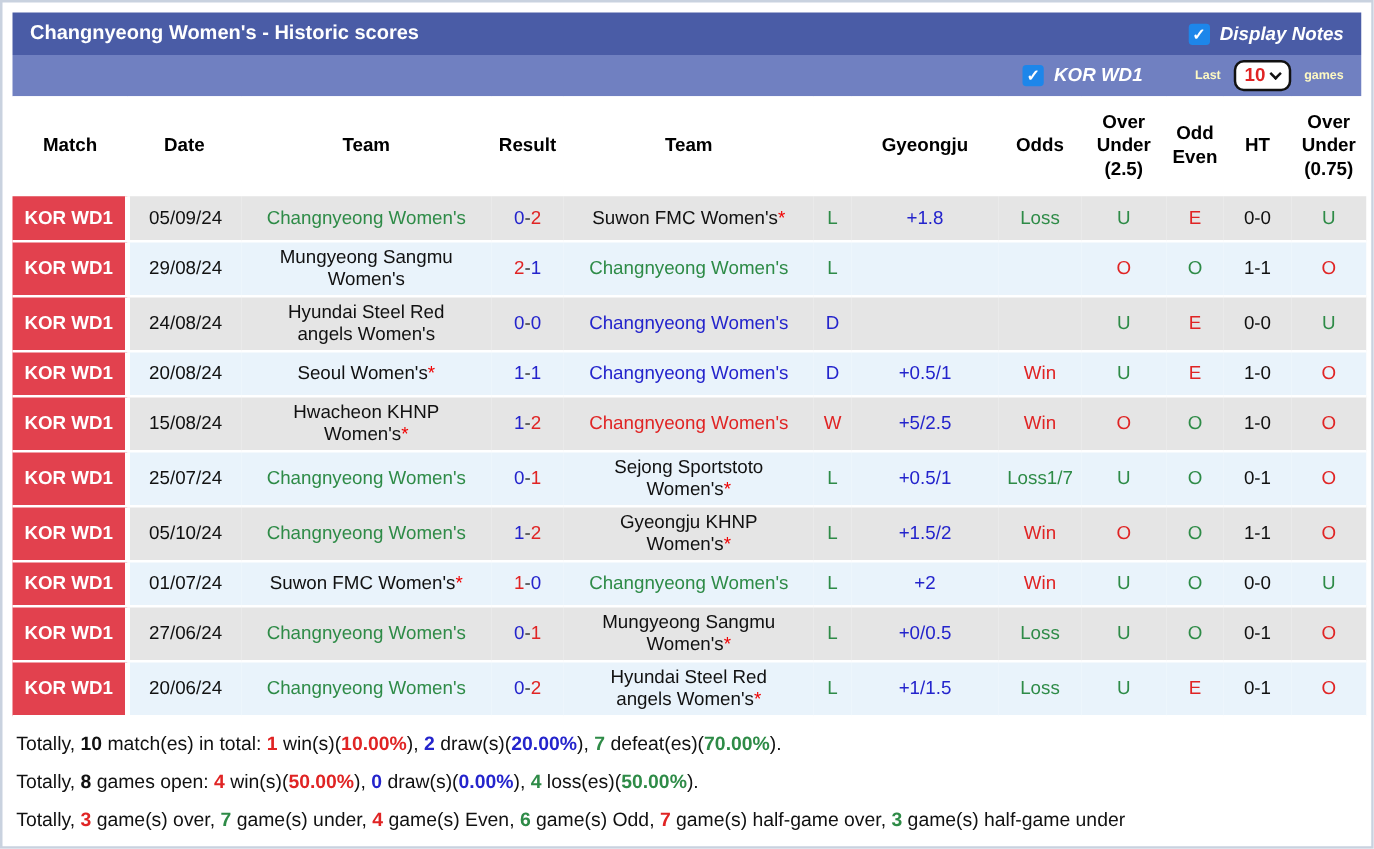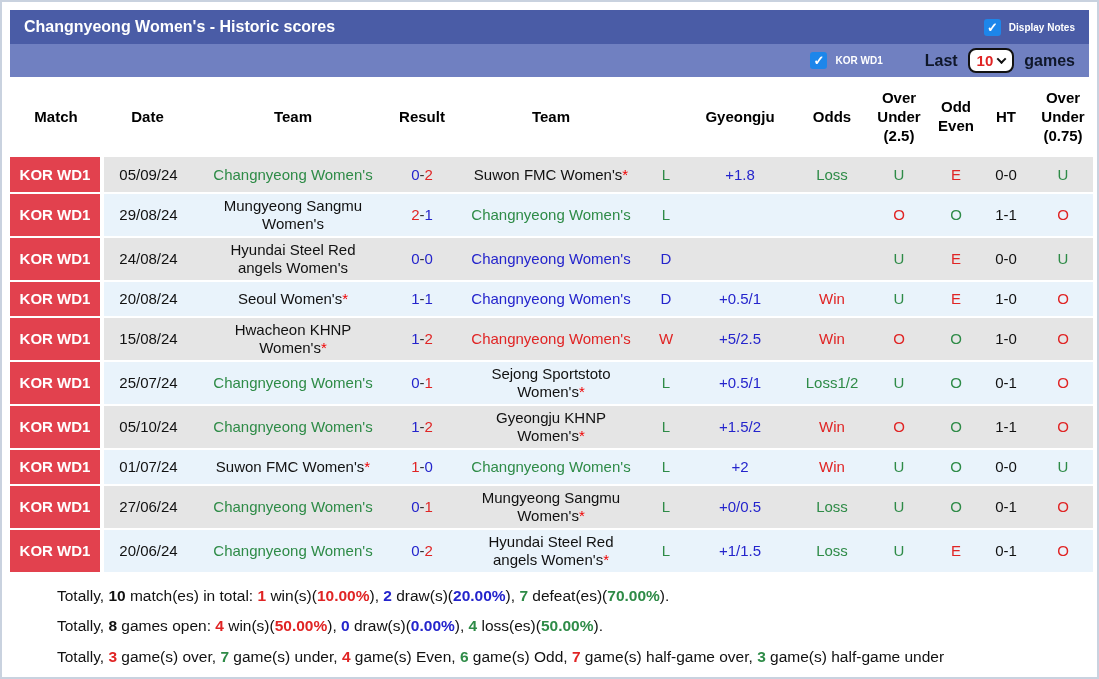--- a/index.html
+++ b/index.html
@@ -13,34 +13,34 @@
     overflow:hidden;
   }
   
   .titlebar {
     height:34px; background:#4a5ca6;
     display:flex; align-items:center; justify-content:space-between;
     padding:16px 14px;
   }
   .title { color:#fff; font-weight:bold; font-size:16px; }
   .check-group { display:inline-flex; align-items:center; gap:8px; cursor:pointer; }
-  .check-group .cg-label { color:#fff; font-weight:bold; font-size:10px; }
+  .check-group .cg-label { color:#fff; font-weight:bold; font-size:15px;font-style:italic; }
   .checkbox {
     width:17px; height:17px; background:#1d86ea; border-radius:3px;
     display:inline-flex; align-items:center; justify-content:center;
     flex:0 0 auto;
   }
   .check-icon { color:#fff; font-size:13px; font-weight:bold; line-height:1; }
   .subbar {
     height:33px; background:#7080c1;
     display:flex; align-items:center; justify-content:flex-end;
     padding:0 14px; gap:8px;
   }
   .league-label-wrap { margin-right:34px; }
-  .plain-label { color:#0f172a; font-weight:bold; font-size:16px; }
+  .plain-label { color:#fef9c3; font-weight:bold; font-size:10px; }
   .select-box {
     display:inline-flex; align-items:center; gap:5px;
     background:#fff; border:2px solid #111; border-radius:8px;
     padding:2px 7px; margin:0 2px;
     color:#e02424; font-weight:bold; font-size:15px; cursor:pointer;
   }
   .chevron {
     width:7px; height:7px; display:inline-block;
     border-right:2px solid #111; border-bottom:2px solid #111;
     transform:rotate(45deg) translate(-1px,-1px);
@@ -65,21 +65,21 @@
     background:#e2414e; color:#fff; font-weight:bold;
     border-right:4px solid #fff; font-size:15px;
   }
   .c-green { color:#2e8b47; }
   .c-blue  { color:#2424cc; }
   .c-red   { color:#e02424; }
   .c-black { color:#111; }
   .star { color:#f00000; }
   .score-dash { color:#333; }
   
-  .summary { padding:12px 3px 0 3px; font-size:15.5px; color:#111;margin-left:44px; }
+  .summary { padding:12px 3px 0 3px; font-size:15.5px; color:#111; }
   .summary p { margin:0 0 10px 0; line-height:1.3; }
   .summary .bold { font-weight:bold; }
 </style>
 </head>
 <body>
 
 <div class="page">
 
   <div class="titlebar">
     <span class="title">Changnyeong Women's - Historic scores</span>
@@ -209,21 +209,21 @@
           <td class="ou075-cell"><span class="c-red">O</span></td>
         </tr>
         <tr class="row-even">
           <td class="match-cell">KOR WD1</td>
           <td class="date-cell">25/07/24</td>
           <td class="team-cell"><span class="c-green">Changnyeong Women's</span></td>
           <td class="score-cell"><span class="c-blue">0</span><span class="score-dash">-</span><span class="c-red">1</span></td>
           <td class="team-cell"><span class="c-black">Sejong Sportstoto Women's</span><span class="star">*</span></td>
           <td class="letter-cell"><span class="c-green">L</span></td>
           <td class="handicap-cell"><span class="c-blue">+0.5/1</span></td>
-          <td class="odds-cell"><span class="c-green">Loss1/2</span></td>
+          <td class="odds-cell"><span class="c-green">Loss1/7</span></td>
           <td class="ou25-cell"><span class="c-green">U</span></td>
           <td class="oddeven-cell"><span class="c-green">O</span></td>
           <td class="ht-cell">0-1</td>
           <td class="ou075-cell"><span class="c-red">O</span></td>
         </tr>
         <tr class="row-odd">
           <td class="match-cell">KOR WD1</td>
           <td class="date-cell">05/10/24</td>
           <td class="team-cell"><span class="c-green">Changnyeong Women's</span></td>
           <td class="score-cell"><span class="c-blue">1</span><span class="score-dash">-</span><span class="c-red">2</span></td>

